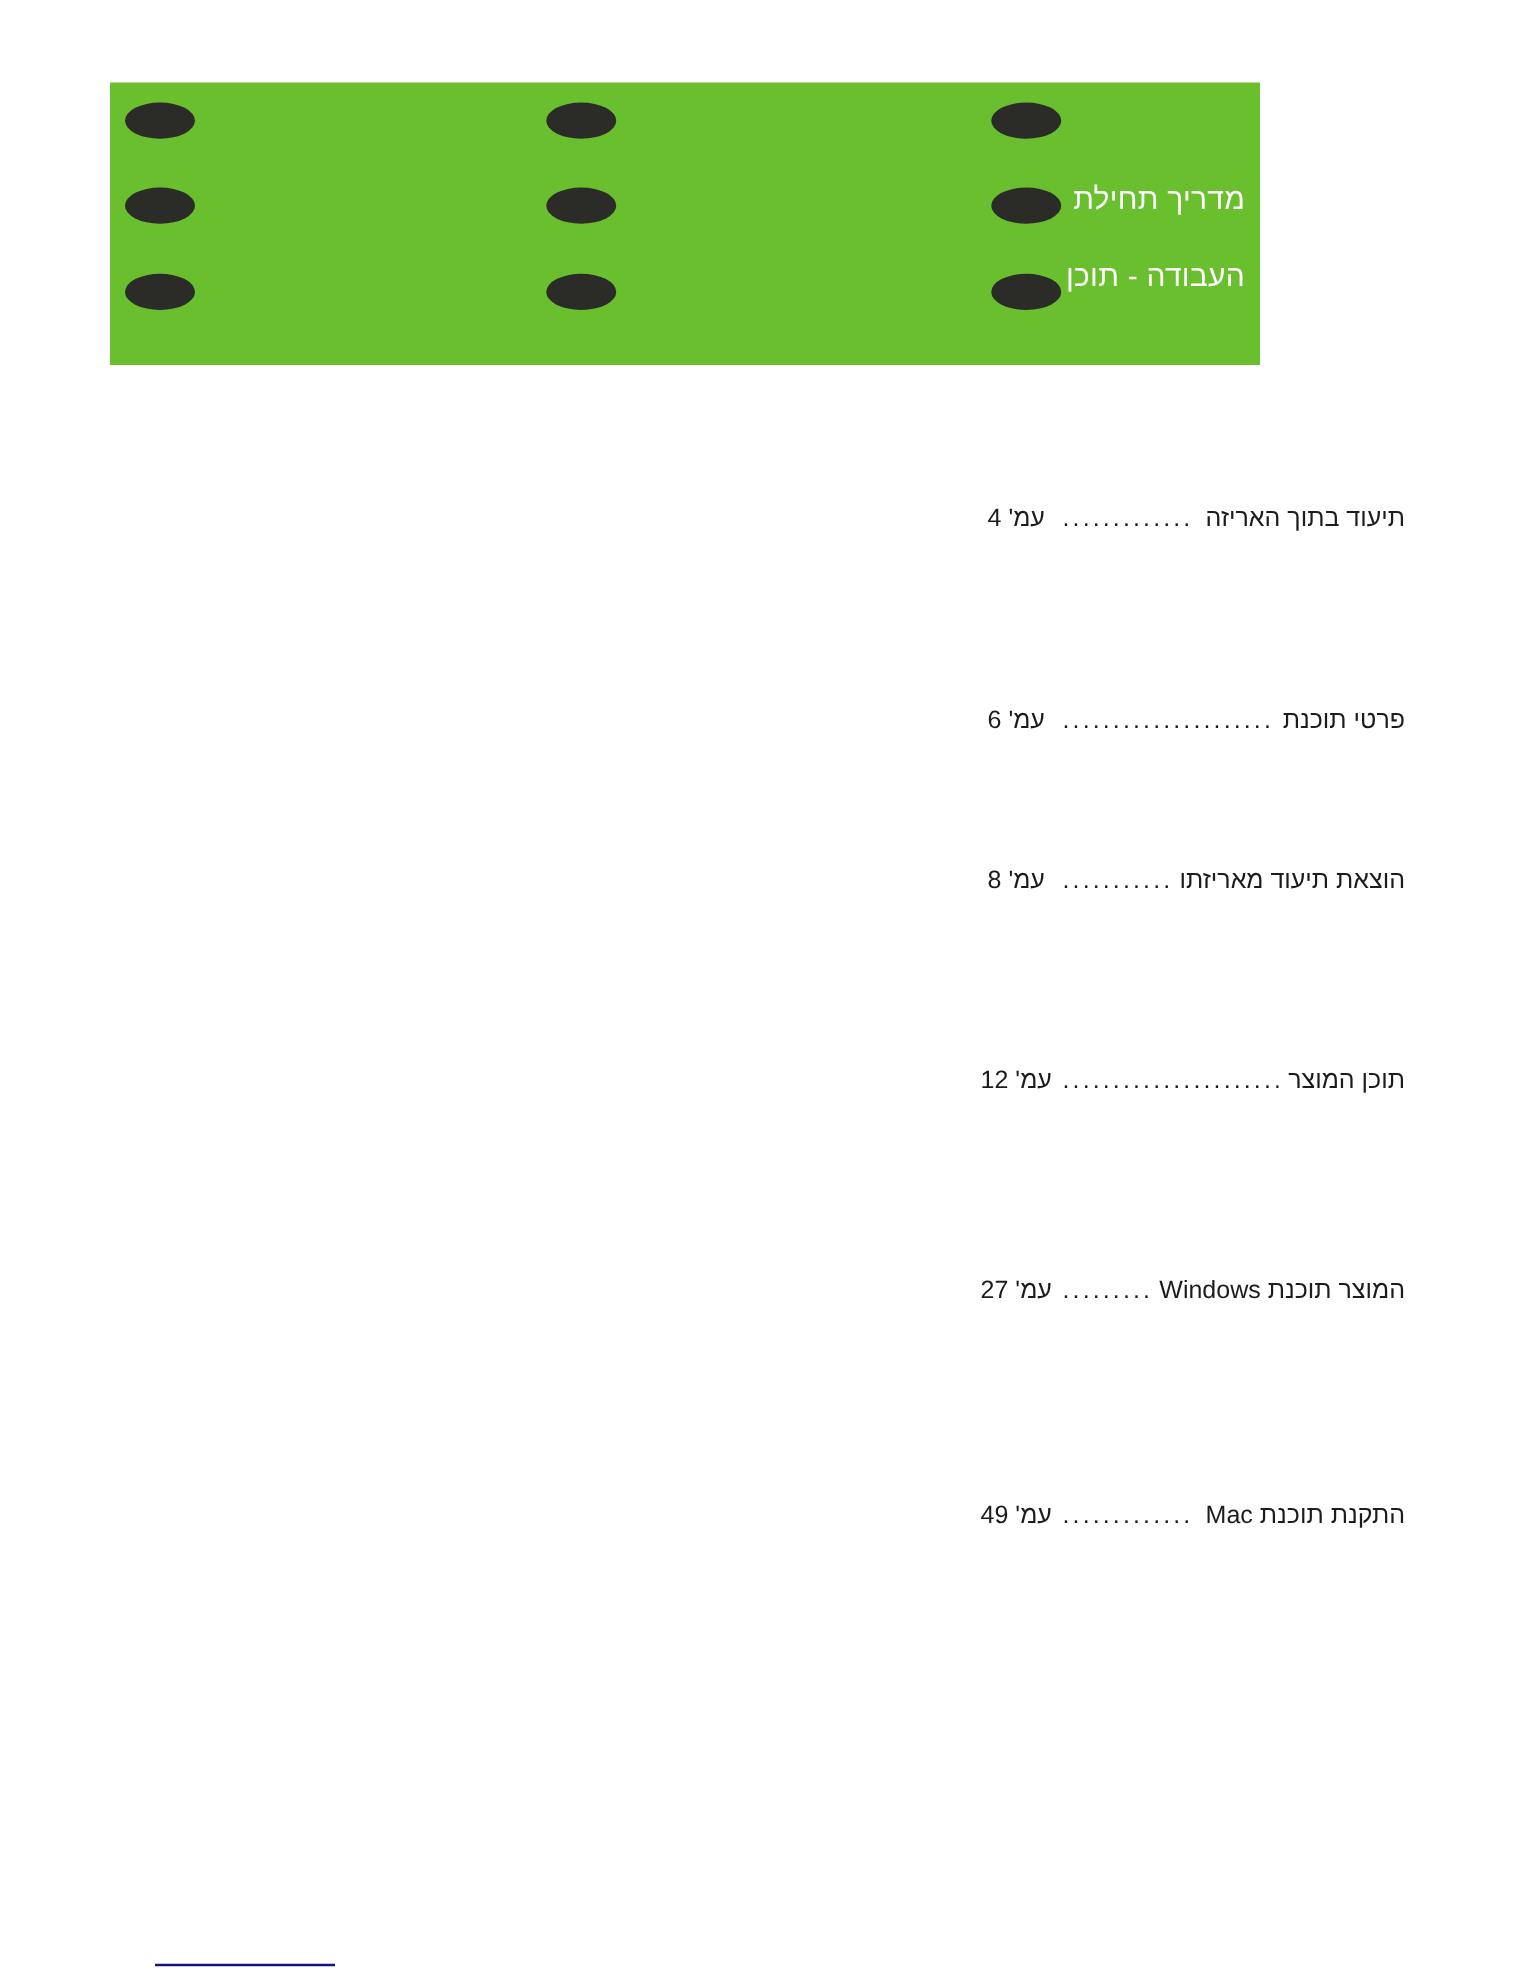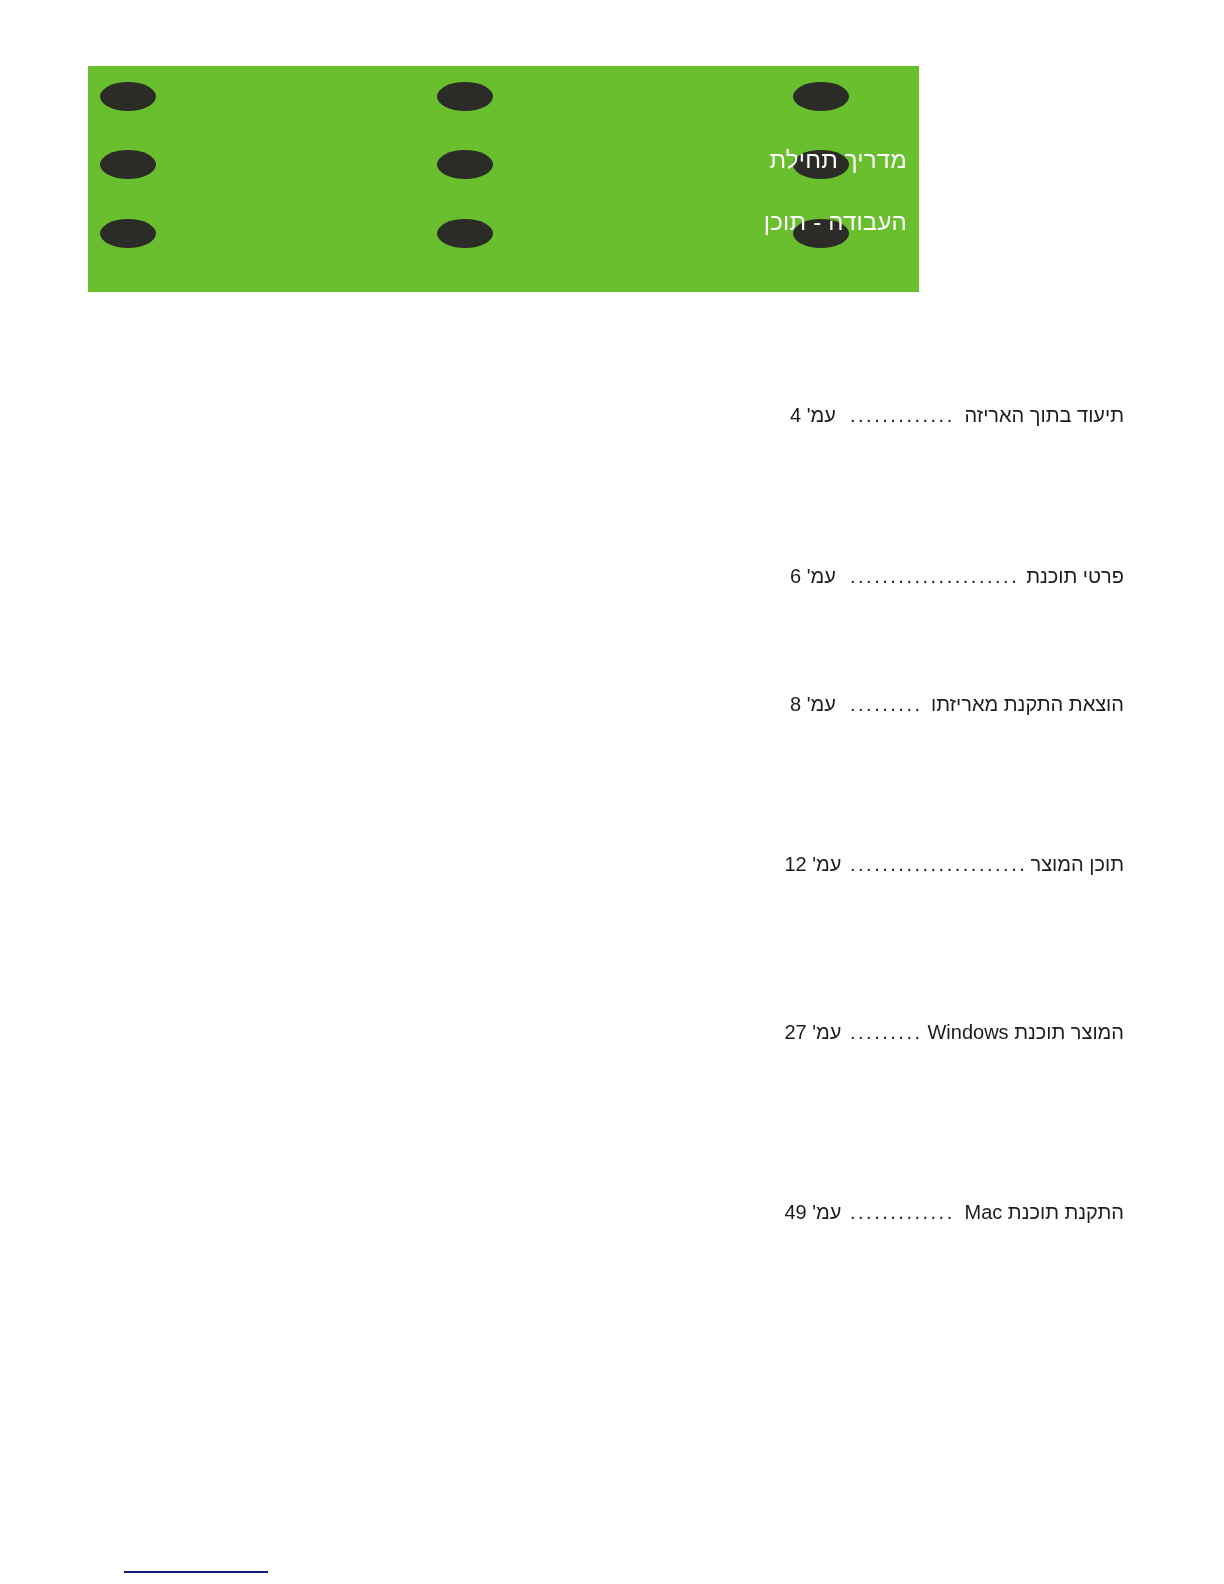--- a/index.html
+++ b/index.html
@@ -21,21 +21,21 @@
     position: absolute;
     inset: 0;
     background: #ffffff;
   }
 
   
   .banner {
     position: absolute;
     left: 88px;
     top: 66px;
-    width: 831px;
+    width: 920px;
     height: 226px;
     background: #6abf2e;
     overflow: hidden;
   }
 
   .dot {
     position: absolute;
     width: 56px;
     height: 29px;
     border-radius: 50%;
@@ -162,21 +162,21 @@
       <span class="toc-page">עמ' 4</span>
     </div>
 
     <div class="toc-entry e1">
       <span class="toc-label">פרטי תוכנת</span>
       <span class="toc-leader">............................</span>
       <span class="toc-page">עמ' 6</span>
     </div>
 
     <div class="toc-entry e2">
-      <span class="toc-label">הוצאת התקנת מאריזתו</span>
+      <span class="toc-label">הוצאת תיעוד מאריזתו</span>
       <span class="toc-leader">..............</span>
       <span class="toc-page">עמ' 8</span>
     </div>
 
     <div class="toc-entry e3">
       <span class="toc-label">תוכן המוצר</span>
       <span class="toc-leader">........................</span>
       <span class="toc-page">עמ' 12</span>
     </div>
 

